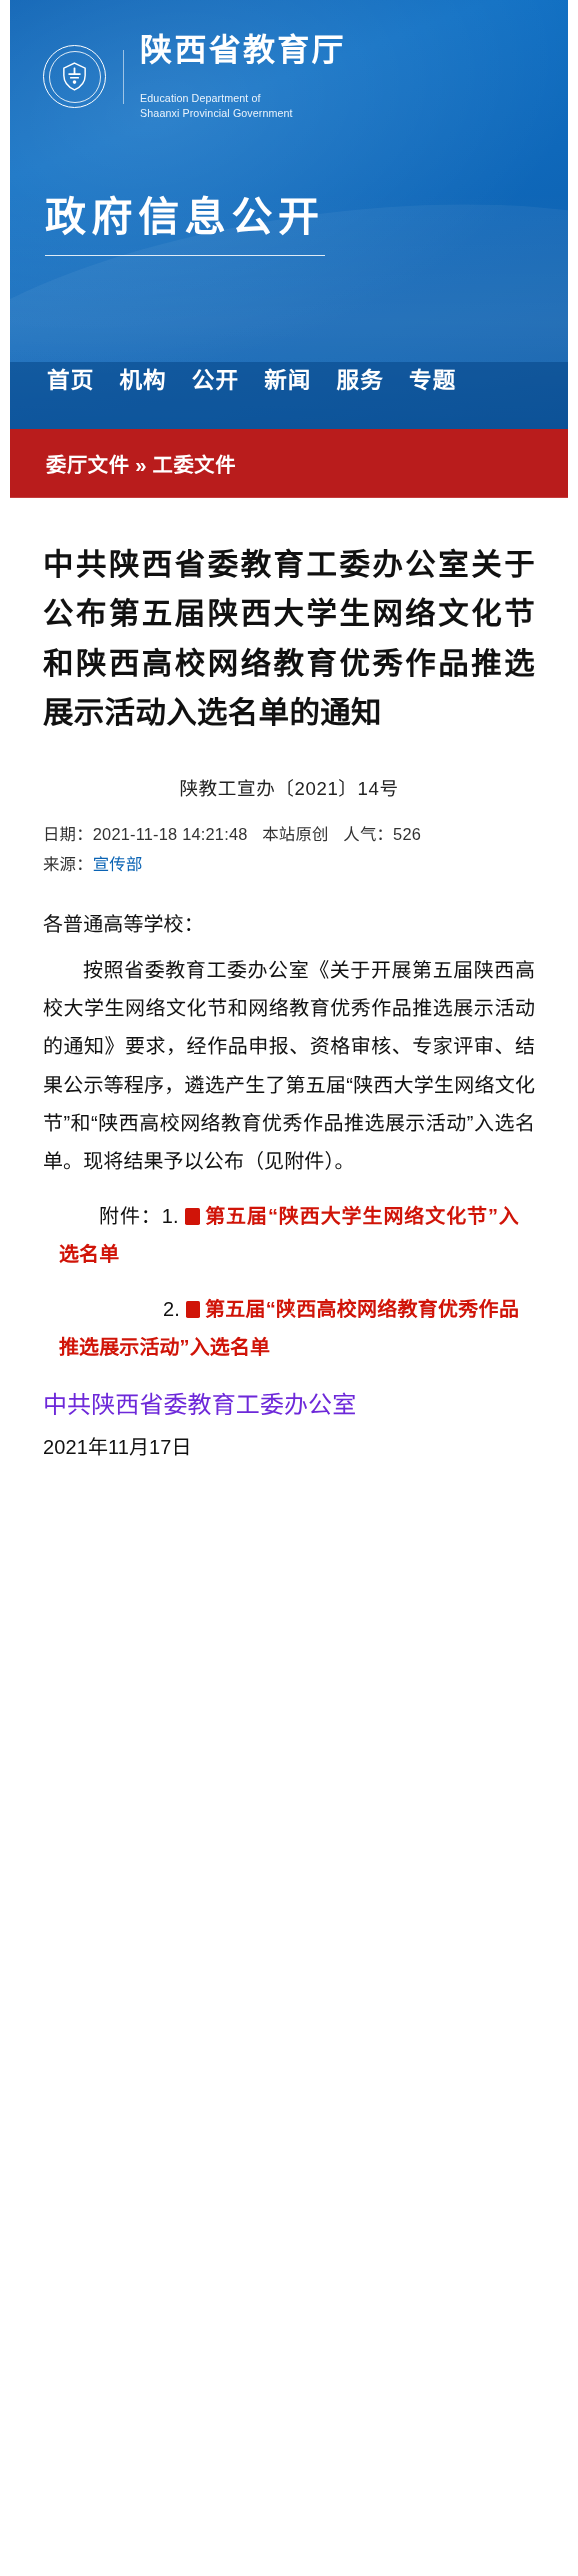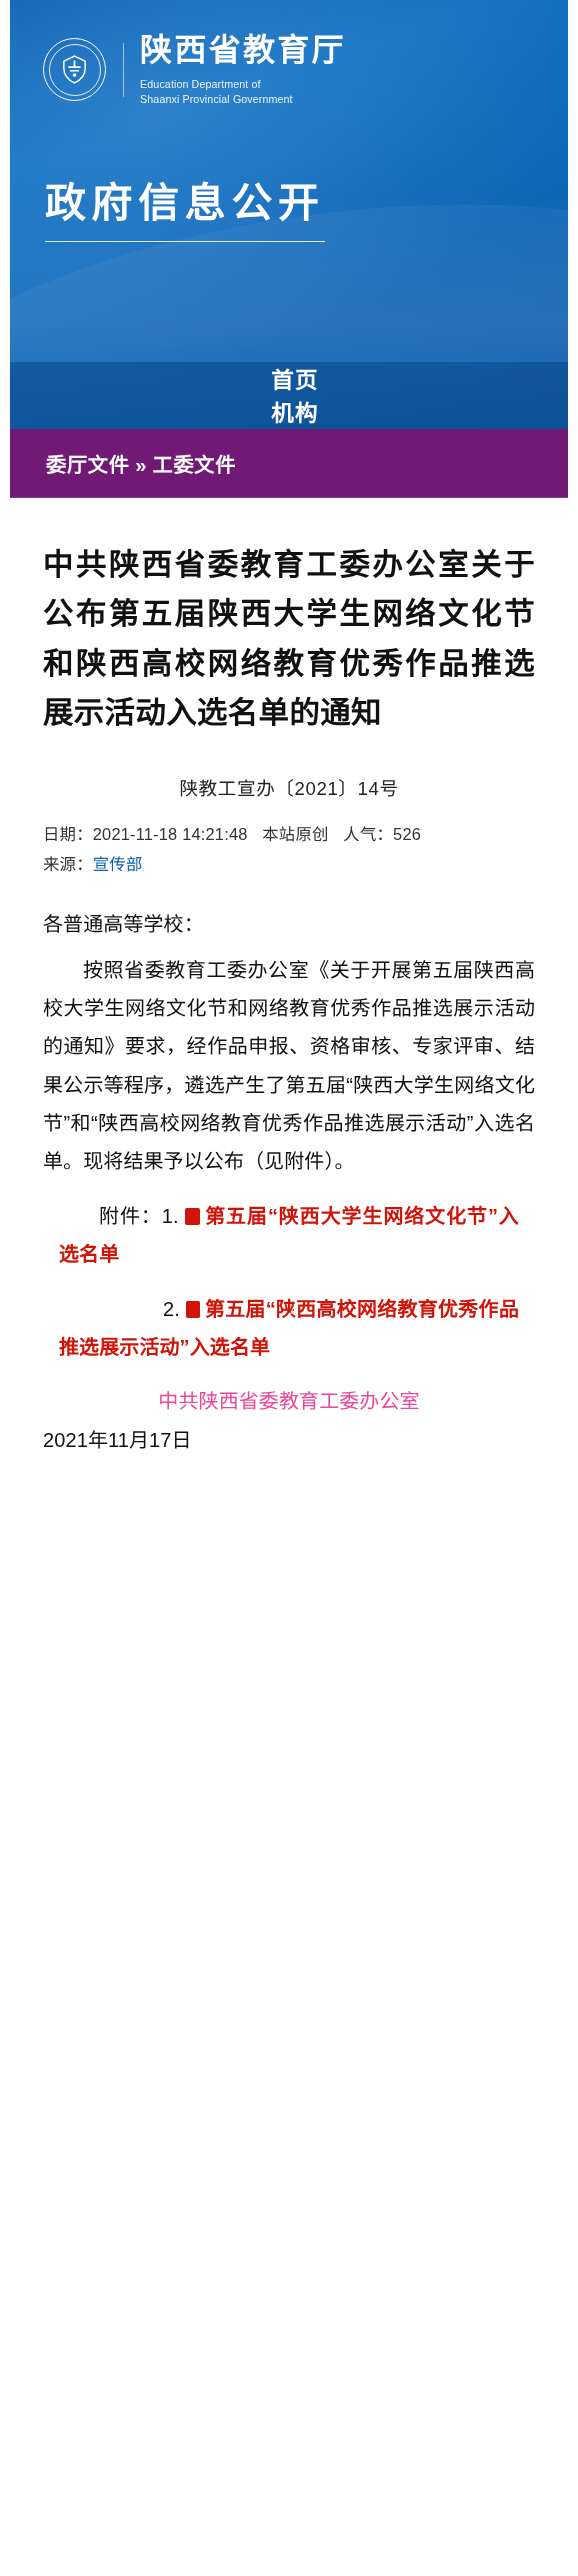--- a/index.html
+++ b/index.html
@@ -92,21 +92,21 @@
   .logo-cn {
     font-size: 32px;
     font-weight: 700;
     letter-spacing: 2.3px;
     line-height: 1.1;
     white-space: nowrap;
   }
   .logo-en {
     font-size: 10.7px;
     line-height: 1.38;
-    margin-top: 9px;
+    margin-top: 23px;
     font-weight: 400;
     letter-spacing: 0.1px;
     white-space: nowrap;
     color: #eaf3fc;
   }
 
   .banner-title-wrap {
     position: relative;
     z-index: 3;
     margin-top: 62px;
@@ -124,41 +124,39 @@
   }
 
   
   .navbar {
     position: absolute;
     left: 0; bottom: 0;
     width: 100%;
     height: 67px;
     background: rgba(6, 70, 135, 0.55);
     display: flex;
-    align-items: center;
     padding-left: 37px;
     z-index: 4;
-    flex-direction: column;
   }
   .nav-item {
     color: #ffffff;
     font-size: 22.6px;
     font-weight: 700;
     letter-spacing: 1.1px;
     margin-right: 25px;
     cursor: pointer;
     white-space: nowrap;
   }
   .nav-item:last-child { margin-right: 0; }
 
   
   .breadcrumb-bar {
     width: 100%;
     height: 69px;
-    background: #701a75;
+    background: #b91c1c;
     display: flex;
     align-items: center;
     padding-left: 36px;
     border-bottom: 0.6px solid rgba(255,255,255,0.15);
   }
   .breadcrumb {
     color: #ffffff;
     font-size: 20.3px;
     font-weight: 700;
     letter-spacing: 0.6px;
@@ -244,24 +242,24 @@
     left: 0; right: 0; top: 0.6px;
     text-align: center;
     font-size: 11.3px;
     line-height: 16px;
     color: #ffffff;
     font-weight: 700;
     font-family: "Liberation Serif", serif;
   }
   .signature {
     margin-top: 9px;
-    font-size: 20px;
+    font-size: 24px;
     line-height: 1.92;
-    color: #ec4899;
-    text-align: center;
+    color: #6d28d9;
+    text-align: left;
     letter-spacing: 0.1px;
   }
   .sign-date {
     font-size: 20px;
     line-height: 1.92;
     color: #111111;
     letter-spacing: 0.1px;
   }
 </style>
 </head>

